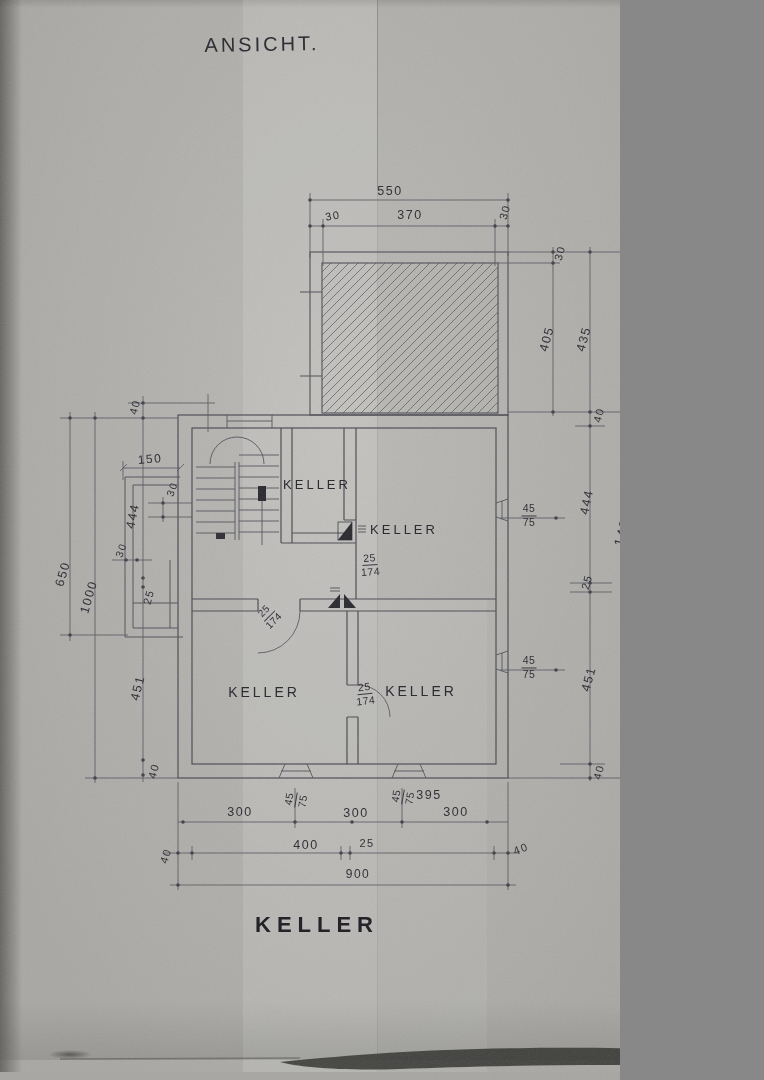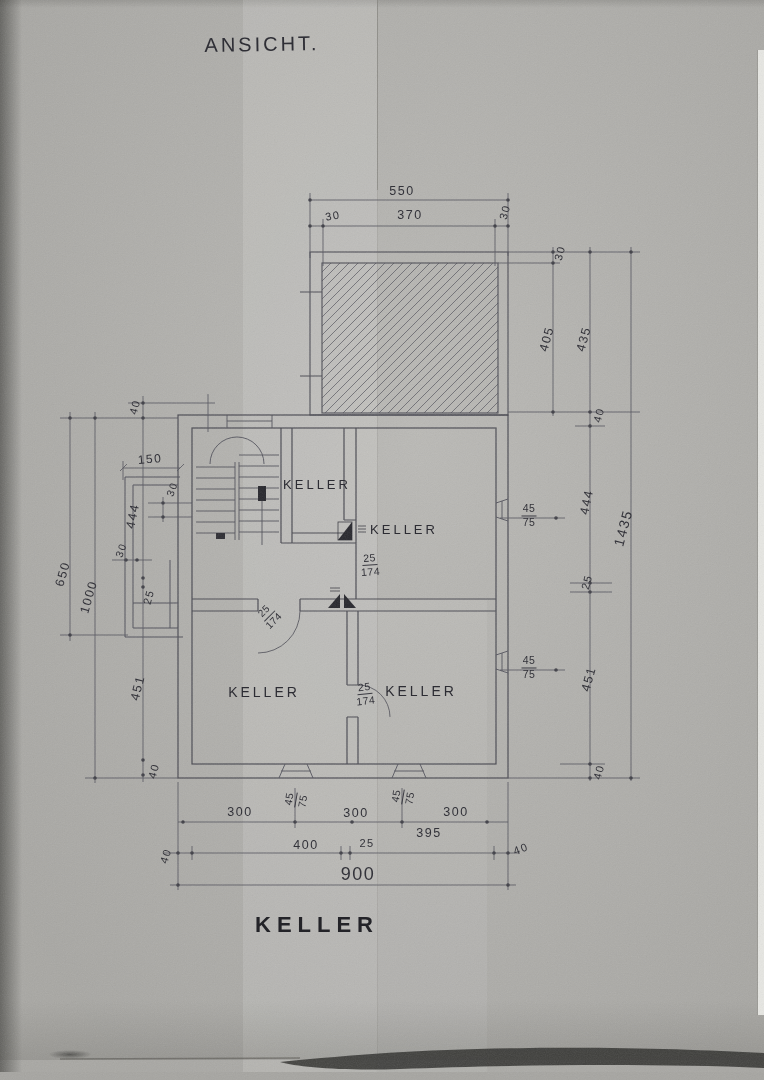--- a/index.html
+++ b/index.html
@@ -1,17 +1,17 @@
 <!DOCTYPE html>
 <html><head>
 <meta charset="utf-8">
 <style>
   html,body{margin:0;padding:0;background:#888;}
   .canvas{
-    position:relative;width:764px;height:1080px;overflow:hidden;
+    position:relative;width:620px;height:1080px;overflow:hidden;
     background:
       linear-gradient(180deg, rgba(60,60,56,.18) 0px, rgba(60,60,56,0) 8px),
       radial-gradient(ellipse at 55% 40%, rgba(255,255,255,.10), rgba(0,0,0,.06) 85%),
       #b2b1ad;
     font-family:"Liberation Sans",sans-serif;
   }
   .artifact{position:absolute;pointer-events:none;}
   .band-light{left:243px;top:0;width:134px;height:1080px;background:rgba(255,255,255,.13);}
   .band-light2{left:377px;top:600px;width:110px;height:480px;background:rgba(255,255,255,.07);}
   .fold-top{left:377px;top:0;width:1px;height:190px;background:#84837e;opacity:.75;}
@@ -193,21 +193,21 @@
   </svg>
 
   <div class="lbl title-top" style="left:262px;top:44px;--r:-1deg">ANSICHT.</div>
   <div class="lbl title-bottom" style="left:317px;top:925px">KELLER</div>
 
   <div class="lbl room" style="left:317px;top:484px;font-size:13px">KELLER</div>
   <div class="lbl room" style="left:404px;top:529px;font-size:13px">KELLER</div>
   <div class="lbl room" style="left:264px;top:692px">KELLER</div>
   <div class="lbl room" style="left:421px;top:691px">KELLER</div>
 
-  <div class="lbl" style="left:402px;top:191px">550</div>
+  <div class="lbl" style="left:390px;top:191px">550</div>
   <div class="lbl sm" style="left:333px;top:216px;--r:-10deg">30</div>
   <div class="lbl" style="left:410px;top:215px">370</div>
   <div class="lbl sm" style="left:505px;top:212px;--r:-75deg">30</div>
 
   <div class="lbl sm" style="left:560px;top:253px;--r:-75deg">30</div>
   <div class="lbl" style="left:547px;top:339px;--r:-75deg">405</div>
   <div class="lbl" style="left:584px;top:339px;--r:-75deg">435</div>
   <div class="lbl sm" style="left:599px;top:415px;--r:-75deg">40</div>
   <div class="lbl" style="left:587px;top:502px;--r:-78deg">444</div>
   <div class="lbl sm" style="left:587px;top:582px;--r:-75deg">25</div>
@@ -263,17 +263,17 @@
     <span class="fbar"></span>
     <span>75</span>
   </div>
 
   <div class="lbl" style="left:240px;top:812px">300</div>
   <div class="lbl" style="left:356px;top:813px">300</div>
   <div class="lbl" style="left:456px;top:812px">300</div>
   <div class="lbl sm" style="left:166px;top:856px;--r:-72deg">40</div>
   <div class="lbl" style="left:306px;top:845px">400</div>
   <div class="lbl sm" style="left:367px;top:843px">25</div>
-  <div class="lbl" style="left:429px;top:833px">395</div>
+  <div class="lbl" style="left:429px;top:795px">395</div>
   <div class="lbl sm" style="left:521px;top:849px;--r:-20deg">40</div>
-  <div class="lbl" style="left:358px;top:874px;font-size:18px">900</div>
+  <div class="lbl" style="left:358px;top:874px;font-size:12px">900</div>
 
 </div>
 
 </body></html>

